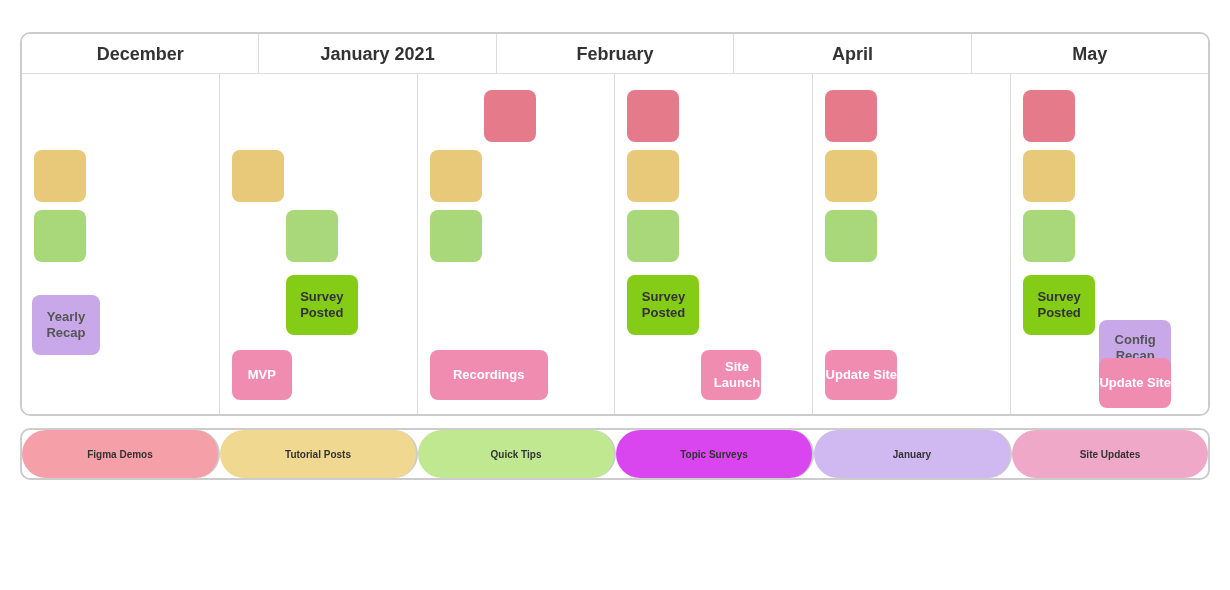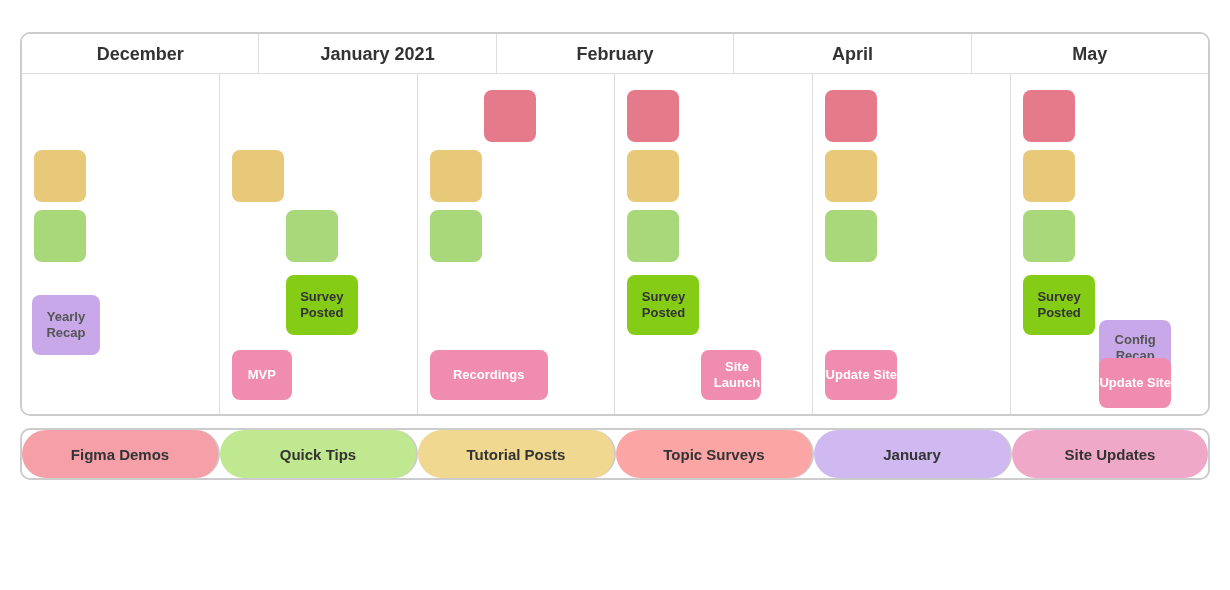--- a/index.html
+++ b/index.html
@@ -89,31 +89,31 @@
       border-radius: 10px;
       overflow: hidden;
       height: 52px;
     }
 
     .legend-item {
       flex: 1;
       display: flex;
       align-items: center;
       justify-content: center;
-      font-size: 15px;
+      font-size: 10px;
       font-weight: 900;
       border-right: 2px solid #ccc;
       border-radius: 24px;
     }
     .legend-item:last-child { border-right: none; text-align: center; }
 
     .legend-item.l-red    { background: #f5a0a8; color: #333; }
     .legend-item.l-yellow { background: #f0d890; color: #333; }
     .legend-item.l-green  { background: #c0e890; color: #333; }
-    .legend-item.l-blue   { background: #fca5a5; color: #333; }
+    .legend-item.l-blue   { background: #d946ef; color: #333; }
     .legend-item.l-purple { background: #d0b8f0; color: #333; }
     .legend-item.l-pink   { background: #f0a8c8; color: #333; }
 
     
     .col-items {
       position: relative;
       width: 100%;
       height: 100%;
     }
 
@@ -194,18 +194,18 @@
           <div class="item-block abs-item color-pink" style="top: 278px; left: 82px; width: 72px; height: 50px;">Update
 Site</div>
         </div>
       </div>
     </div>
 </div>
 
 <div class="legend">
 
 <div class="legend-item l-red">Figma Demos</div>
+    <div class="legend-item l-yellow">Tutorial Posts</div>
     <div class="legend-item l-green">Quick Tips</div>
-    <div class="legend-item l-yellow">Tutorial Posts</div>
     <div class="legend-item l-blue">Topic Surveys</div>
     <div class="legend-item l-purple">January</div>
     <div class="legend-item l-pink">Site Updates</div>
   </div>
 
 </body></html>

